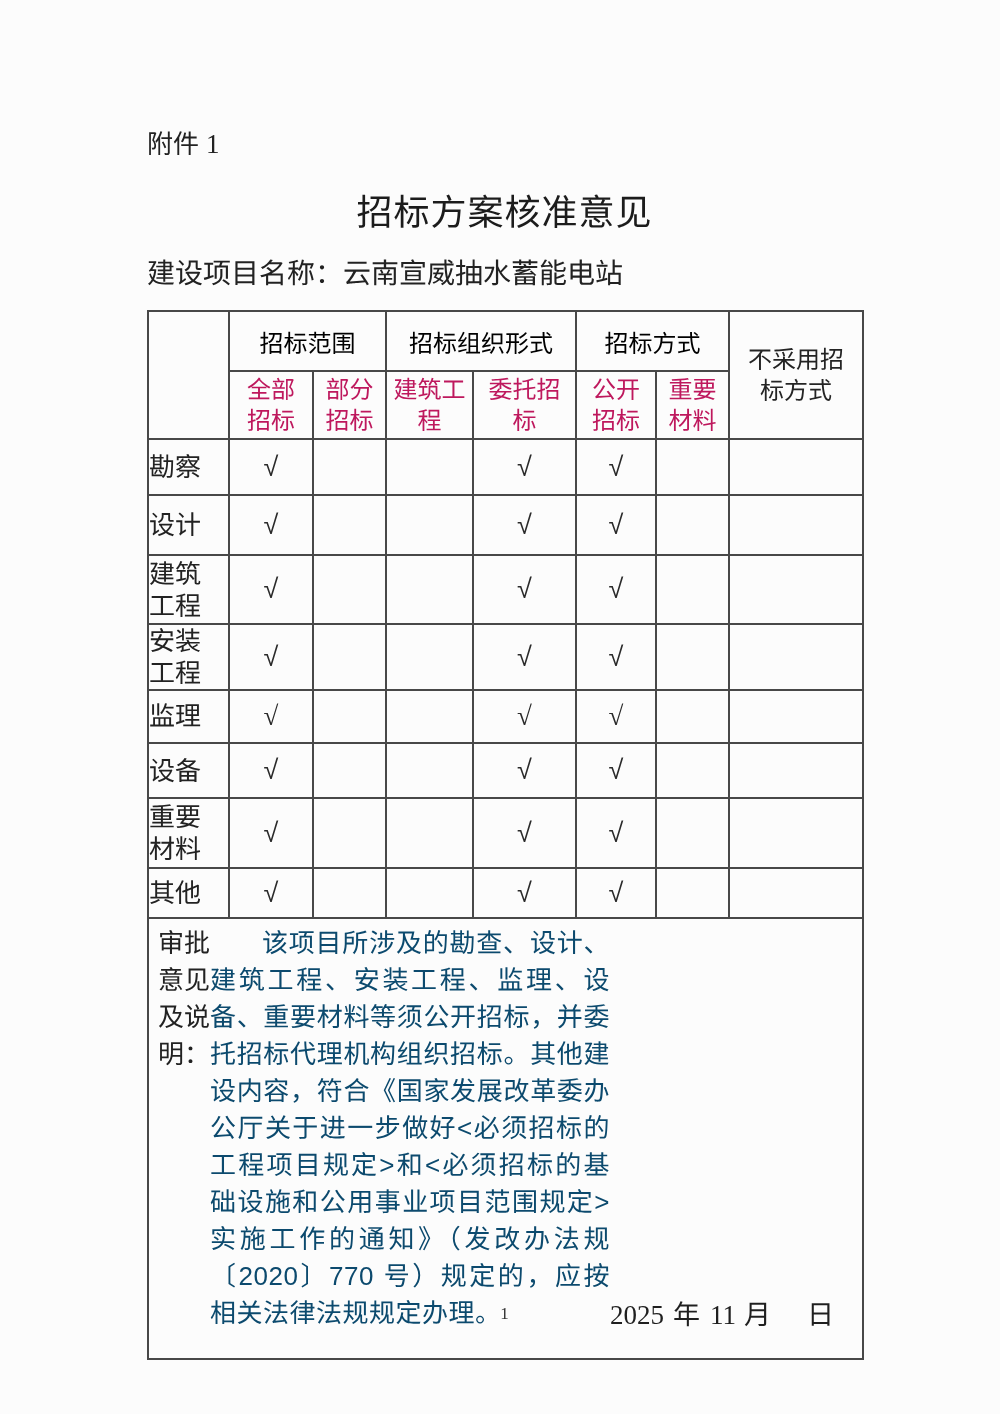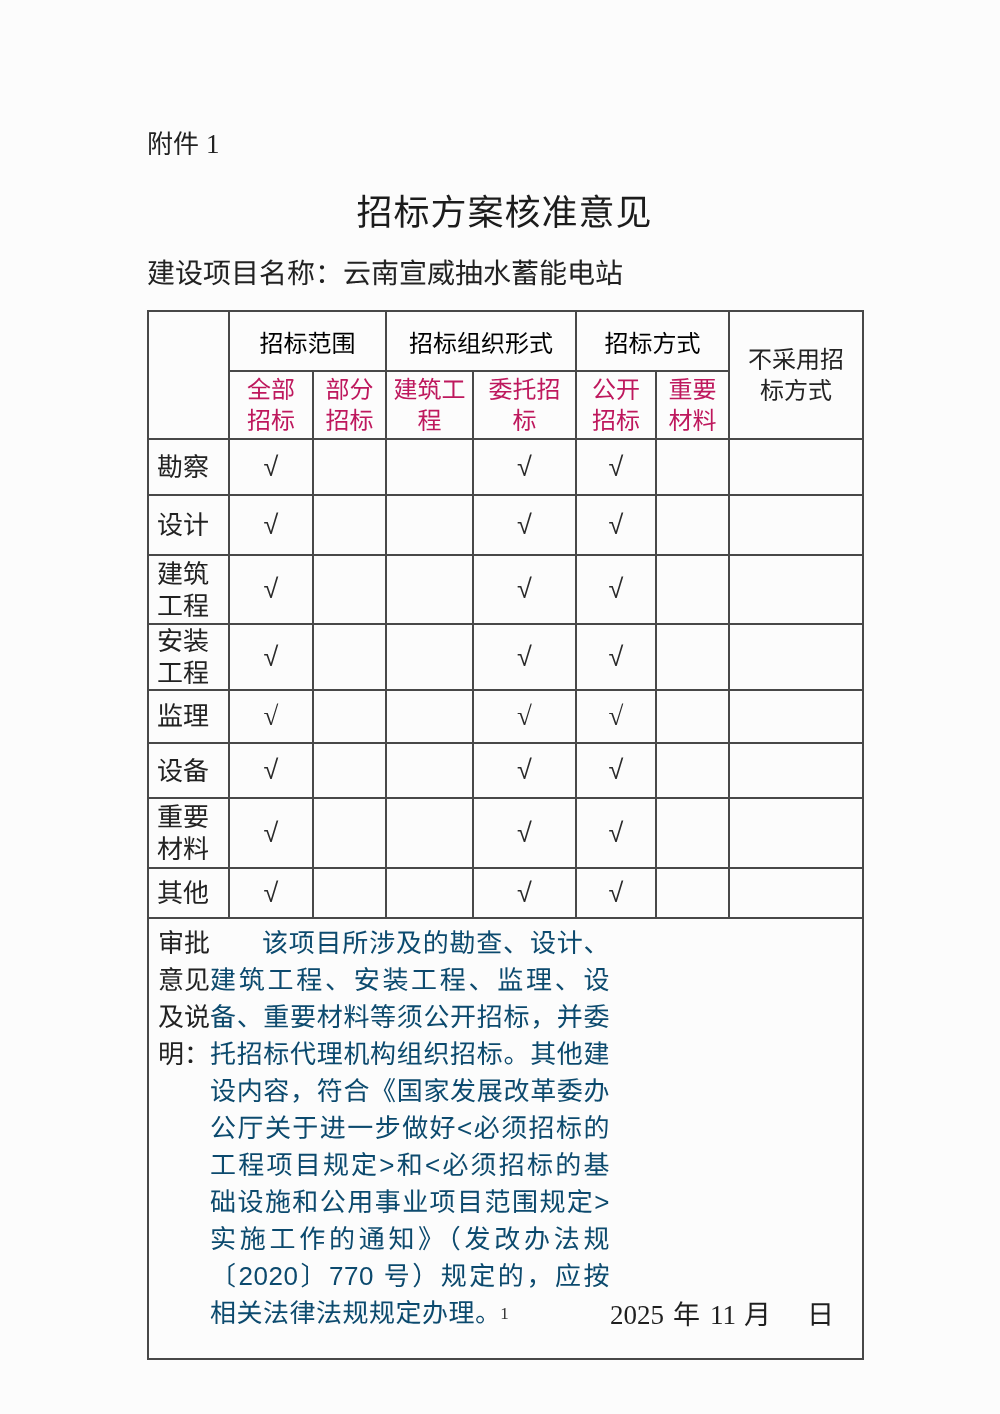--- a/index.html
+++ b/index.html
@@ -74,21 +74,20 @@
     text-align: center;
     font-size: 24px;
     line-height: 31px;
     padding: 2px 14px;
     color: #242424;
   }
   tbody.matrix td.row-label {
     font-size: 26px;
     line-height: 32px;
     text-align: left;
-    padding-left: 8px;
     padding-right: 4px;
     color: #222;
   }
   tbody.matrix td.mark-cell {
     text-align: center;
     font-size: 27px;
     color: #2a2a2a;
   }
   tbody.matrix tr:nth-child(1) { height: 56px; }
   tbody.matrix tr:nth-child(2) { height: 60px; }

